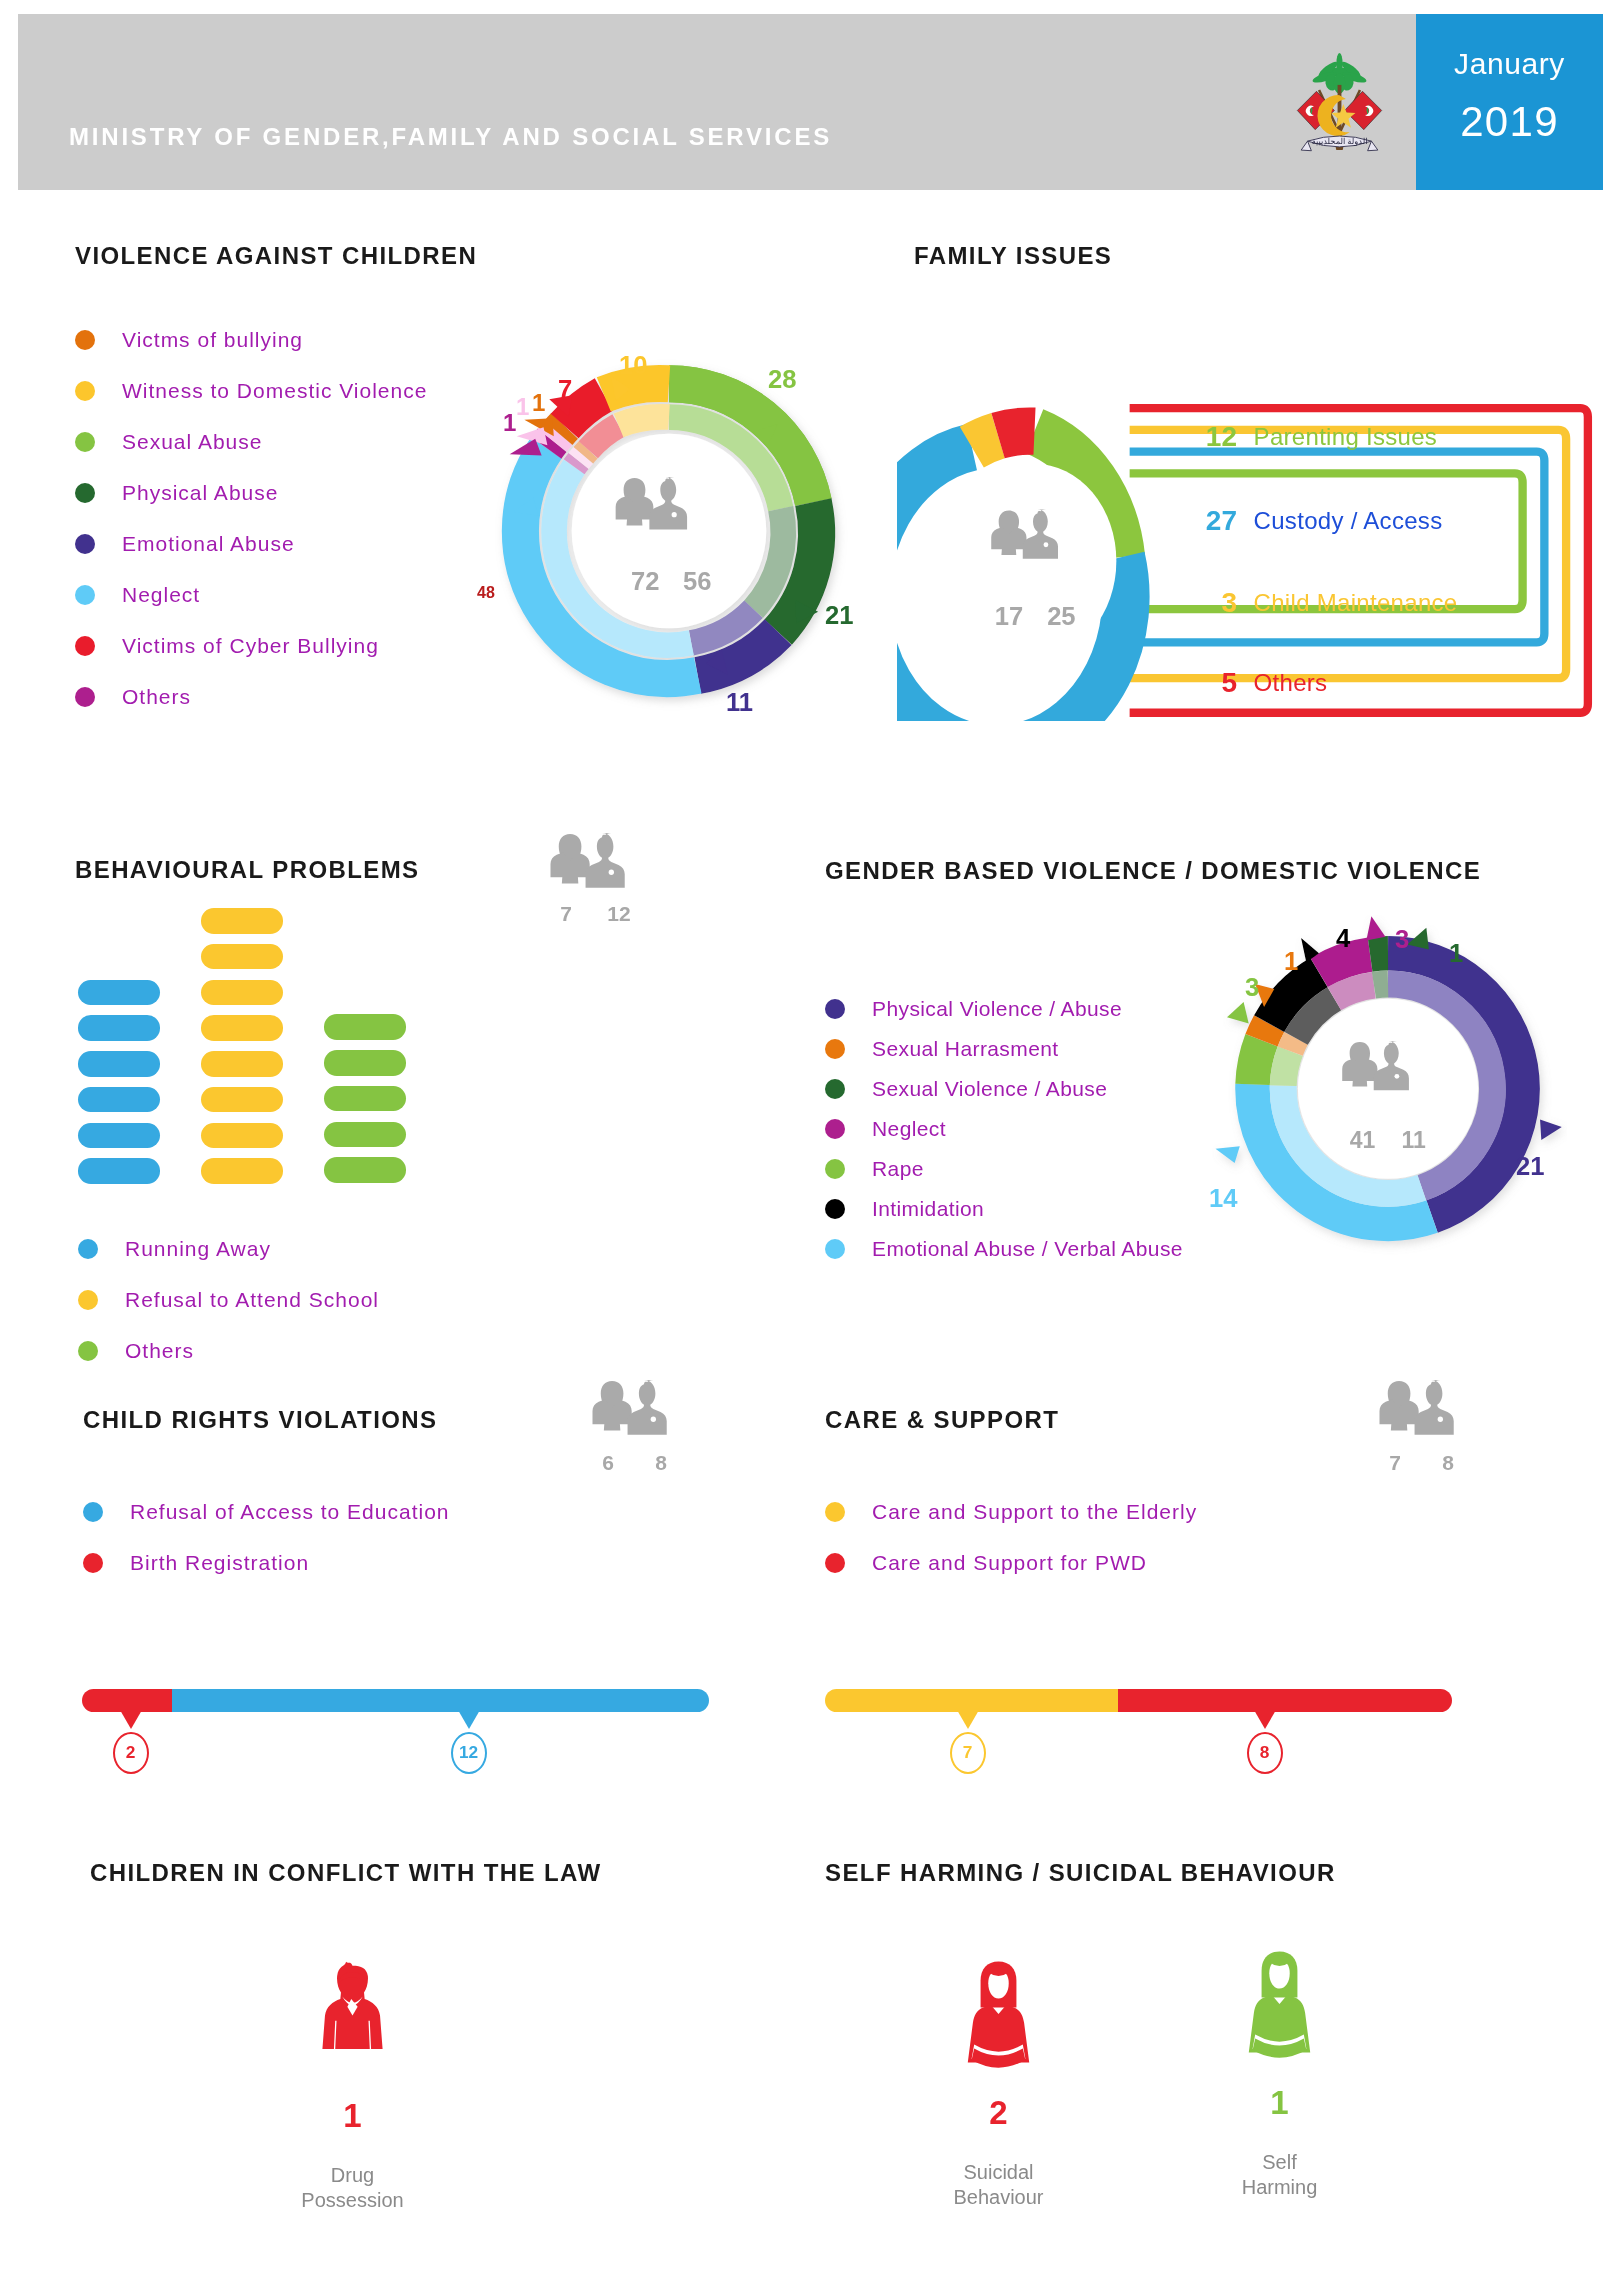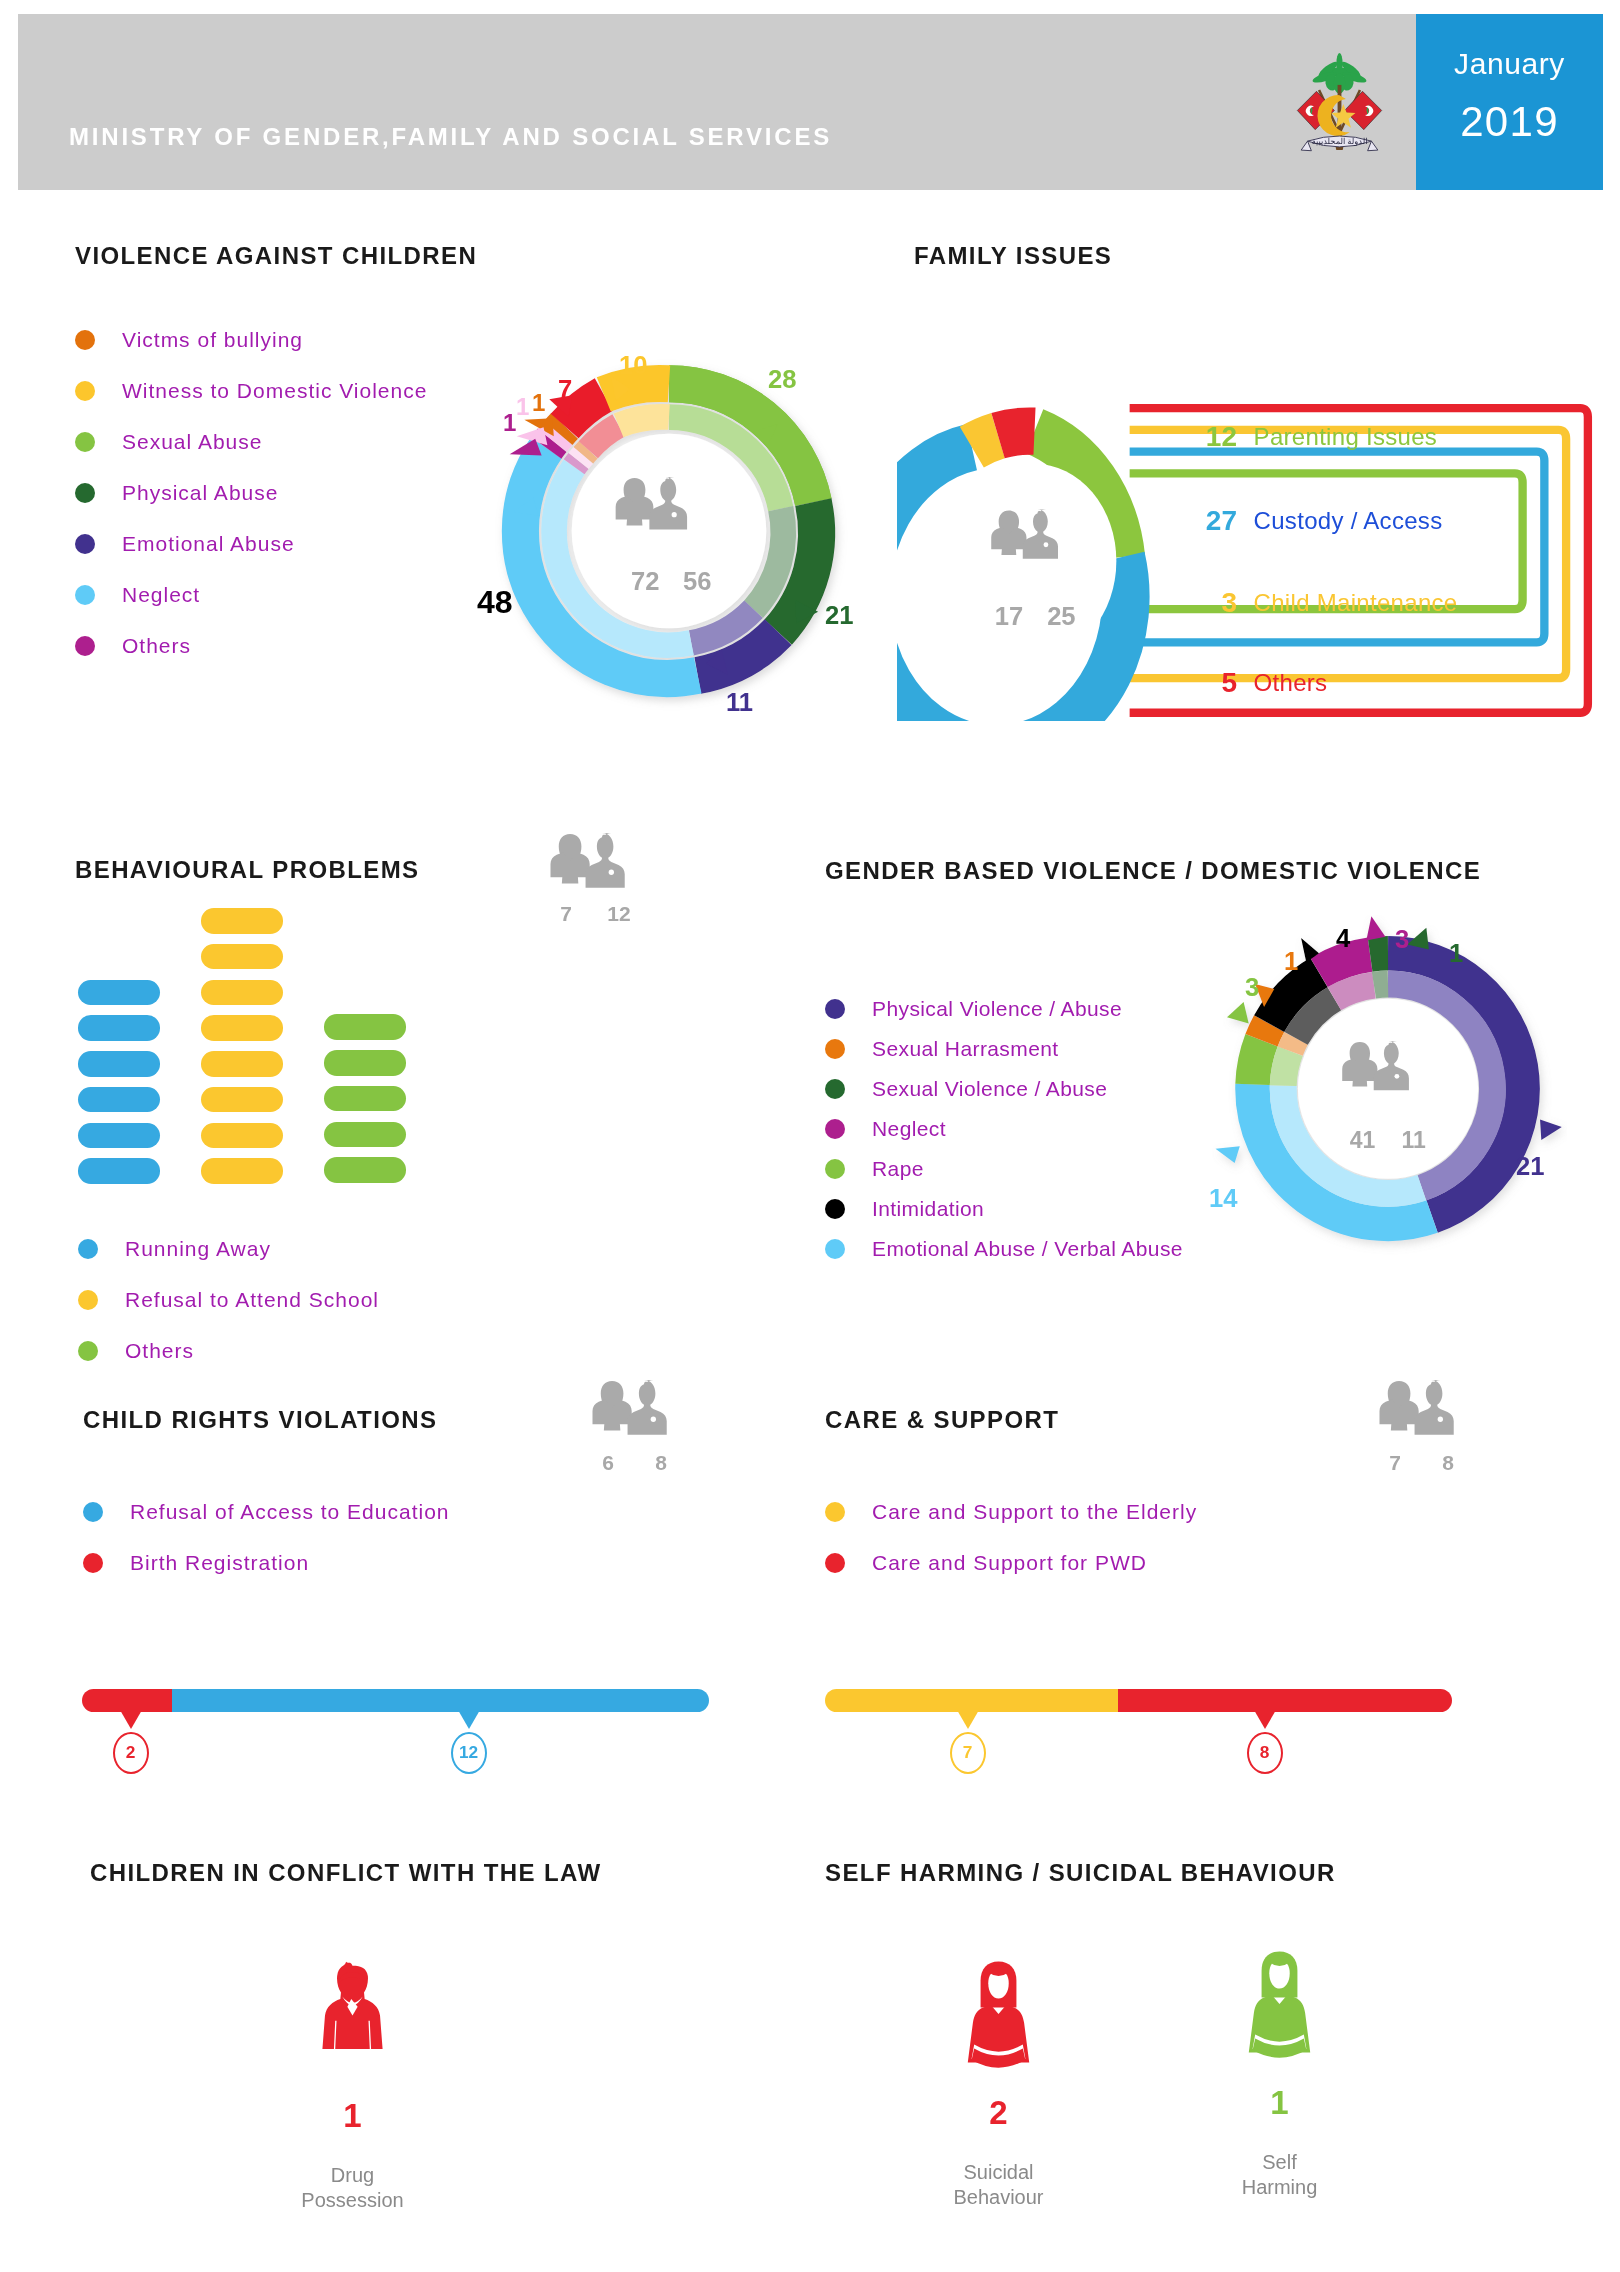--- a/index.html
+++ b/index.html
@@ -150,20 +150,24 @@
   </div>
   <div class="legend-row">
     <span class="legend-dot" style="background:#41318e"></span>
     <span class="legend-label">Emotional Abuse</span>
   </div>
   <div class="legend-row">
     <span class="legend-dot" style="background:#5fcbf7"></span>
     <span class="legend-label">Neglect</span>
   </div>
   <div class="legend-row">
+    <span class="legend-dot" style="background:#e91c2c"></span>
+    <span class="legend-label">Victims of Cyber Bullying</span>
+  </div>
+  <div class="legend-row">
     <span class="legend-dot" style="background:#ad1f8e"></span>
     <span class="legend-label">Others</span>
   </div>
 </div>
 
 <div class="donut-wrap" style="left:477px; top:339px; width:384px; height:384px;">
   <svg viewBox="0 0 600 600" width="384" height="384">
     <defs>
       <filter id="ds1" x="-20%" y="-20%" width="150%" height="150%">
         <feDropShadow dx="4" dy="6" stdDeviation="7" flood-color="#999" flood-opacity="0.35"></feDropShadow>
@@ -220,21 +224,21 @@
       <circle cx="62" cy="39" r="2.6" fill="#fff"></circle>
     </g>
     <text class="val-lbl" x="263" y="392" font-size="40" fill="#a8a8a8" text-anchor="middle">72</text>
     <text class="val-lbl" x="344" y="392" font-size="40" fill="#a8a8a8" text-anchor="middle">56</text>
   </svg>
 </div>
 
 <div style="position:absolute;left:768px;top:365px;font-size:25.6px;font-weight:bold;color:#85c442;">28</div>
 <div style="position:absolute;left:825px;top:601px;font-size:25.6px;font-weight:bold;color:#25692f;">21</div>
 <div style="position:absolute;left:726px;top:688px;font-size:25.6px;font-weight:bold;color:#41318e;">11</div>
-<div style="position:absolute;left:477px;top:584px;font-size:32px;font-weight:bold;color:#000000;">48</div>
+<div style="position:absolute;left:477px;top:584px;font-size:16px;font-weight:bold;color:#b91c1c;">48</div>
 <div style="position:absolute;left:503px;top:409px;font-size:24px;font-weight:bold;color:#ad1f8e;">1</div>
 <div style="position:absolute;left:516px;top:393px;font-size:24px;font-weight:bold;color:#fac3ea;">1</div>
 <div style="position:absolute;left:532px;top:389px;font-size:24px;font-weight:bold;color:#e3720c;">1</div>
 <div style="position:absolute;left:558px;top:375px;font-size:25.6px;font-weight:bold;color:#e91c2c;">7</div>
 <div style="position:absolute;left:619px;top:351px;font-size:25.6px;font-weight:bold;color:#fcc62c;">10</div>
 
 <div class="sec-title" style="left:914px; top:242px;">FAMILY ISSUES</div>
 
 <svg style="position:absolute; left:1017px; top:403px; width:576px; height:320px;" viewBox="0 0 900 500" width="576" height="320">
   <path d="M176 8 H880 Q892 8 892 22 V470 Q892 484 880 484 H176" fill="none" stroke="#e8232d" stroke-width="13"></path>

